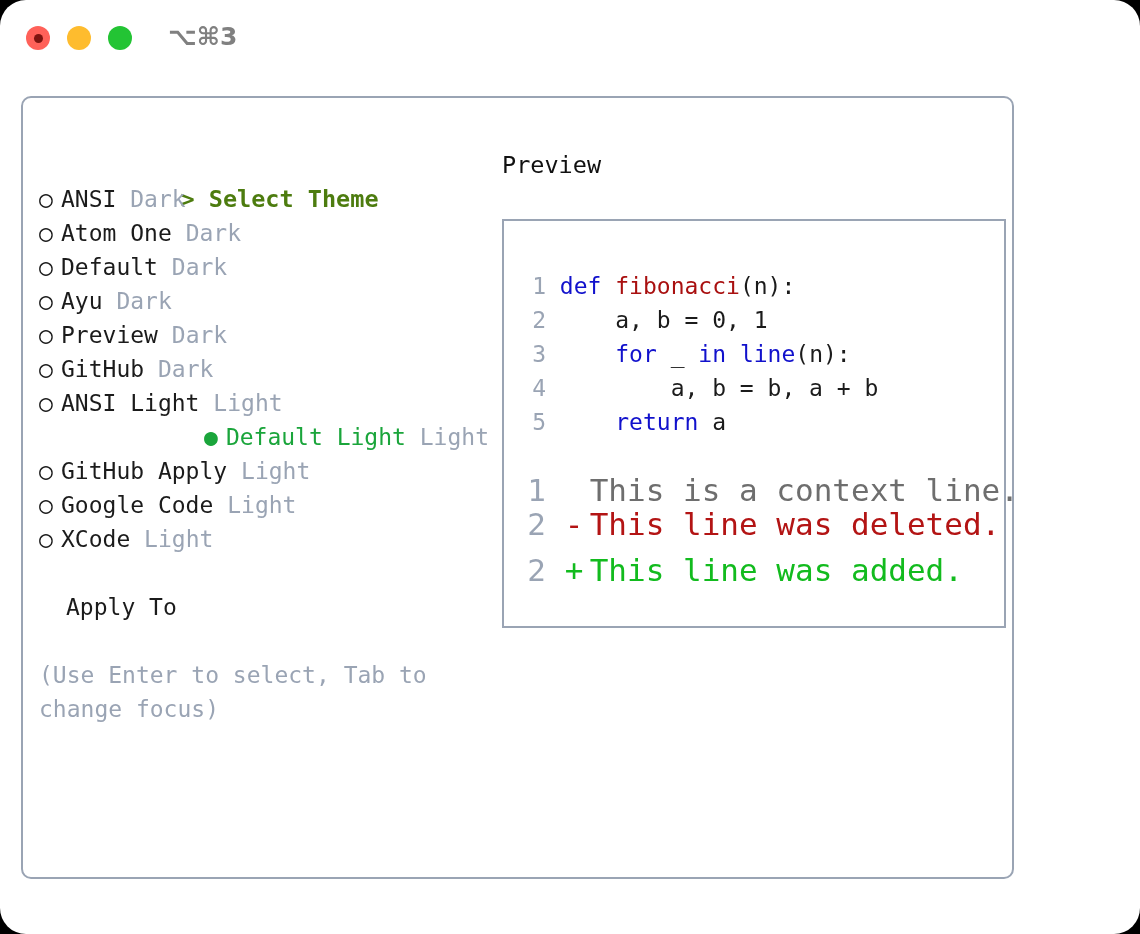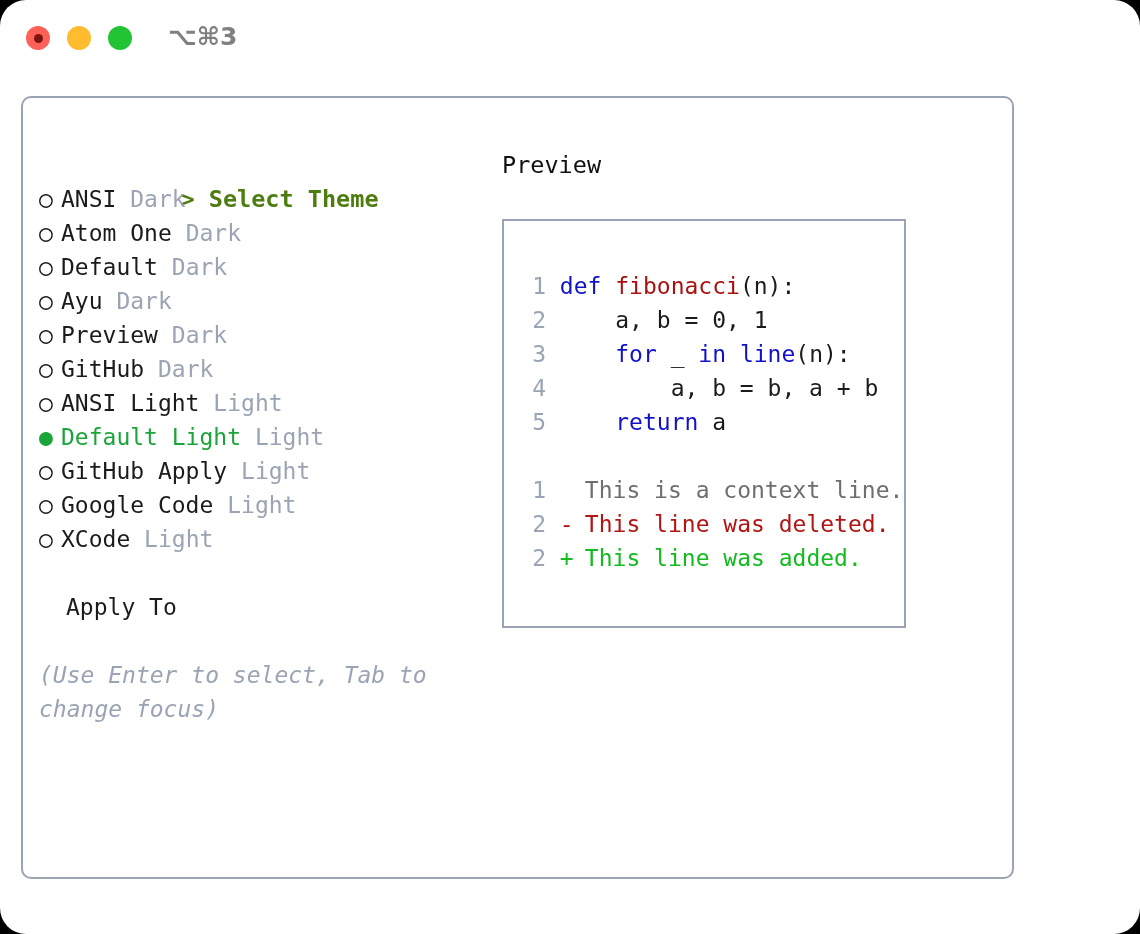--- a/index.html
+++ b/index.html
@@ -111,21 +111,21 @@
     color: #4d7c0f;
     font-size: 23.5px;
   }
 
   .bullet {
     display: inline-block;
     width: 22px;
     white-space: pre;
   }
 
-  .theme-row.selected { color: #1aa53b; }
+  .theme-row.selected { color: #1aa53b; text-align: right; }
   .theme-row.selected .bullet { color: #1aa53b; }
   .theme-row .name { color: #1b1b1b; }
   .theme-row.selected .name { color: #1aa53b; }
   .theme-row .variant { color: #9aa4b4; }
 
   .spacer { height: 34px; }
 
   .apply-heading {
     color: #1b1b1b;
     padding-left: 27px;
@@ -134,40 +134,39 @@
   .apply-row.selected .bullet,
   .apply-row.selected .name { color: #1aa53b; }
 
   .hint {
     margin-top: 34px;
     color: #9aa4b4;
     font-size: 23px;
     line-height: 34px;
     width: 412px;
     white-space: pre-wrap;
-    font-style: italic;
   }
 
   
   .right-col {
     position: absolute;
     left: 479px;
     top: 50px;
     width: 490px;
   }
   .preview-title {
     font-size: 23.5px;
     font-weight: 400;
     color: #111111;
     line-height: 34px;
     white-space: pre;
   }
   .preview-box {
     margin-top: 37px;
-    width: 404px;
+    width: 504px;
     height: 409px;
     border: 2px solid #9aa4b4;
     box-sizing: border-box;
     background: #ffffff;
     position: relative;
   }
   .code-area {
     position: absolute;
     left: 17px;
     top: 48px;
@@ -189,24 +188,24 @@
   .kw   { color: #1111cc; }
   .fn   { color: #a91010; }
   .plain{ color: #1b1b1b; }
 
   .diff-area {
     position: absolute;
     left: 17px;
     top: 252px;
     right: 6px;
   }
-  .diff-line { font-size: 23px; line-height: 34px; white-space: pre; }
+  .diff-line { font-size: 31px; line-height: 34px; white-space: pre; }
   .diff-ctx  { color: #6e6e6e; }
   .diff-del  { color: #b31414; }
-  .diff-add  { color: #12bb1e; }
+  .diff-add  { color: #12bb1e; margin-top: 12px; }
   .diff-mark { display: inline-block; width: 25px; white-space: pre; }
 </style>
 </head>
 <body>
 
 <div class="window">
 
   <div class="titlebar">
     <div class="lights">
       <span class="light red"></span>

